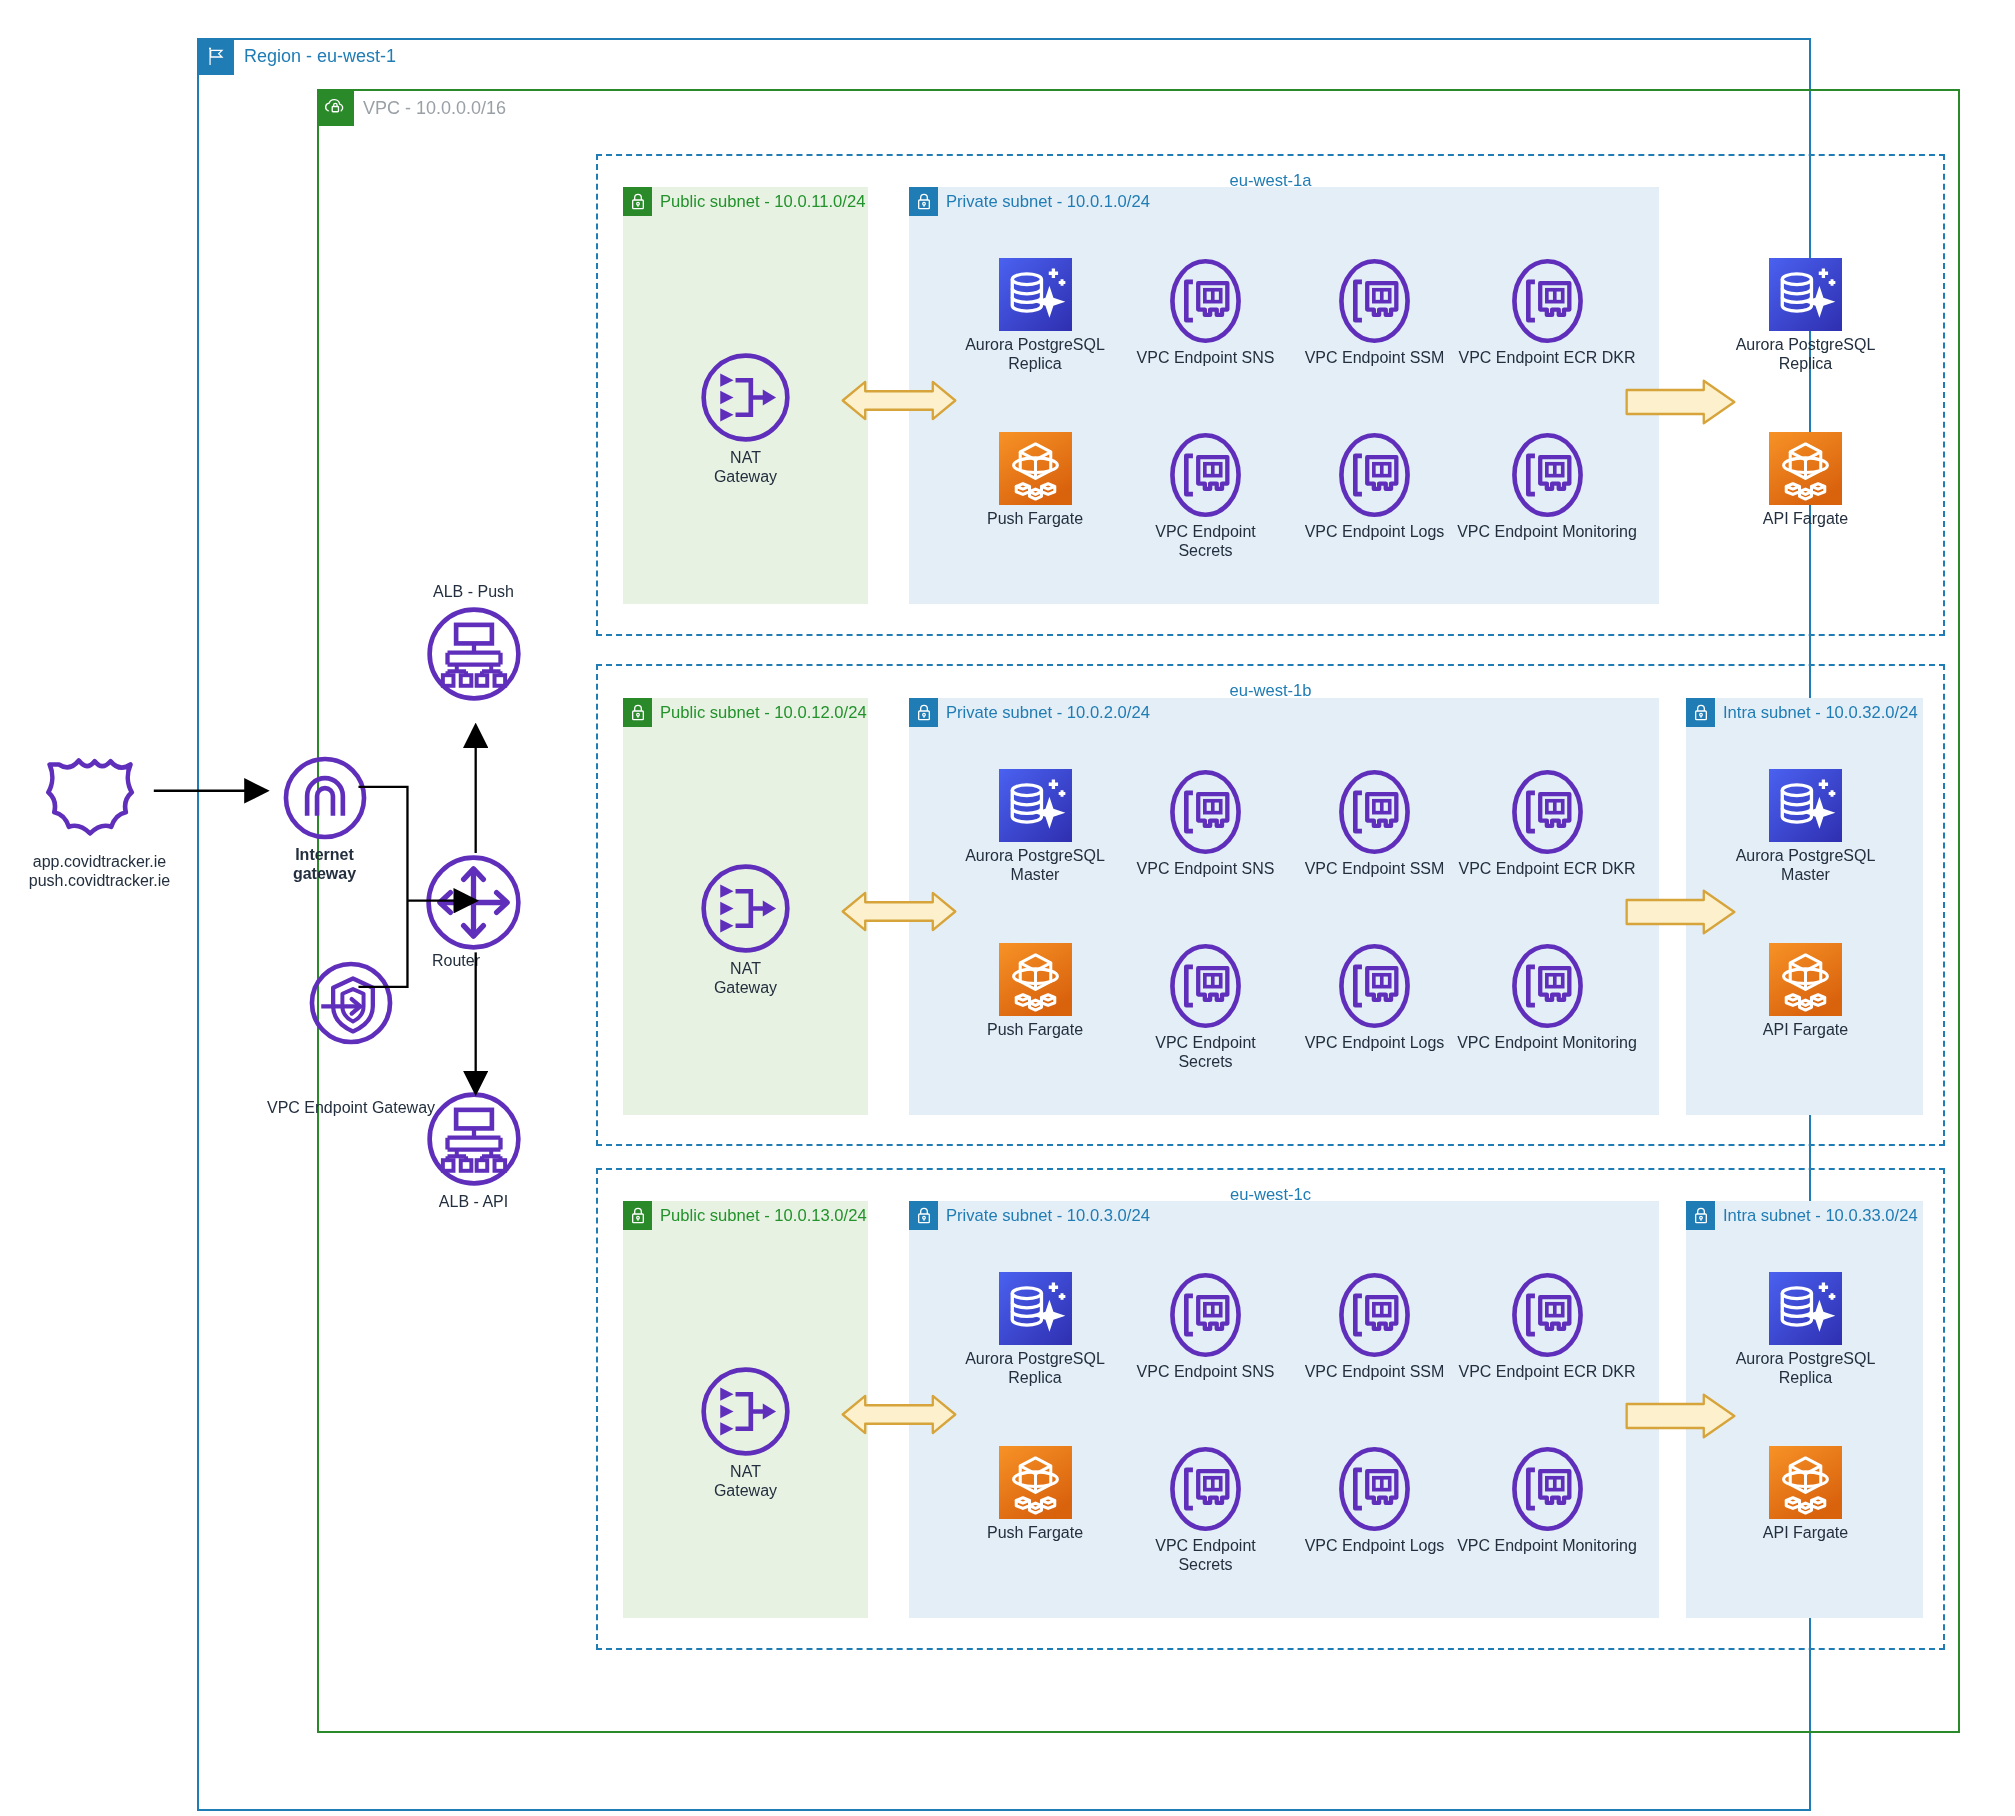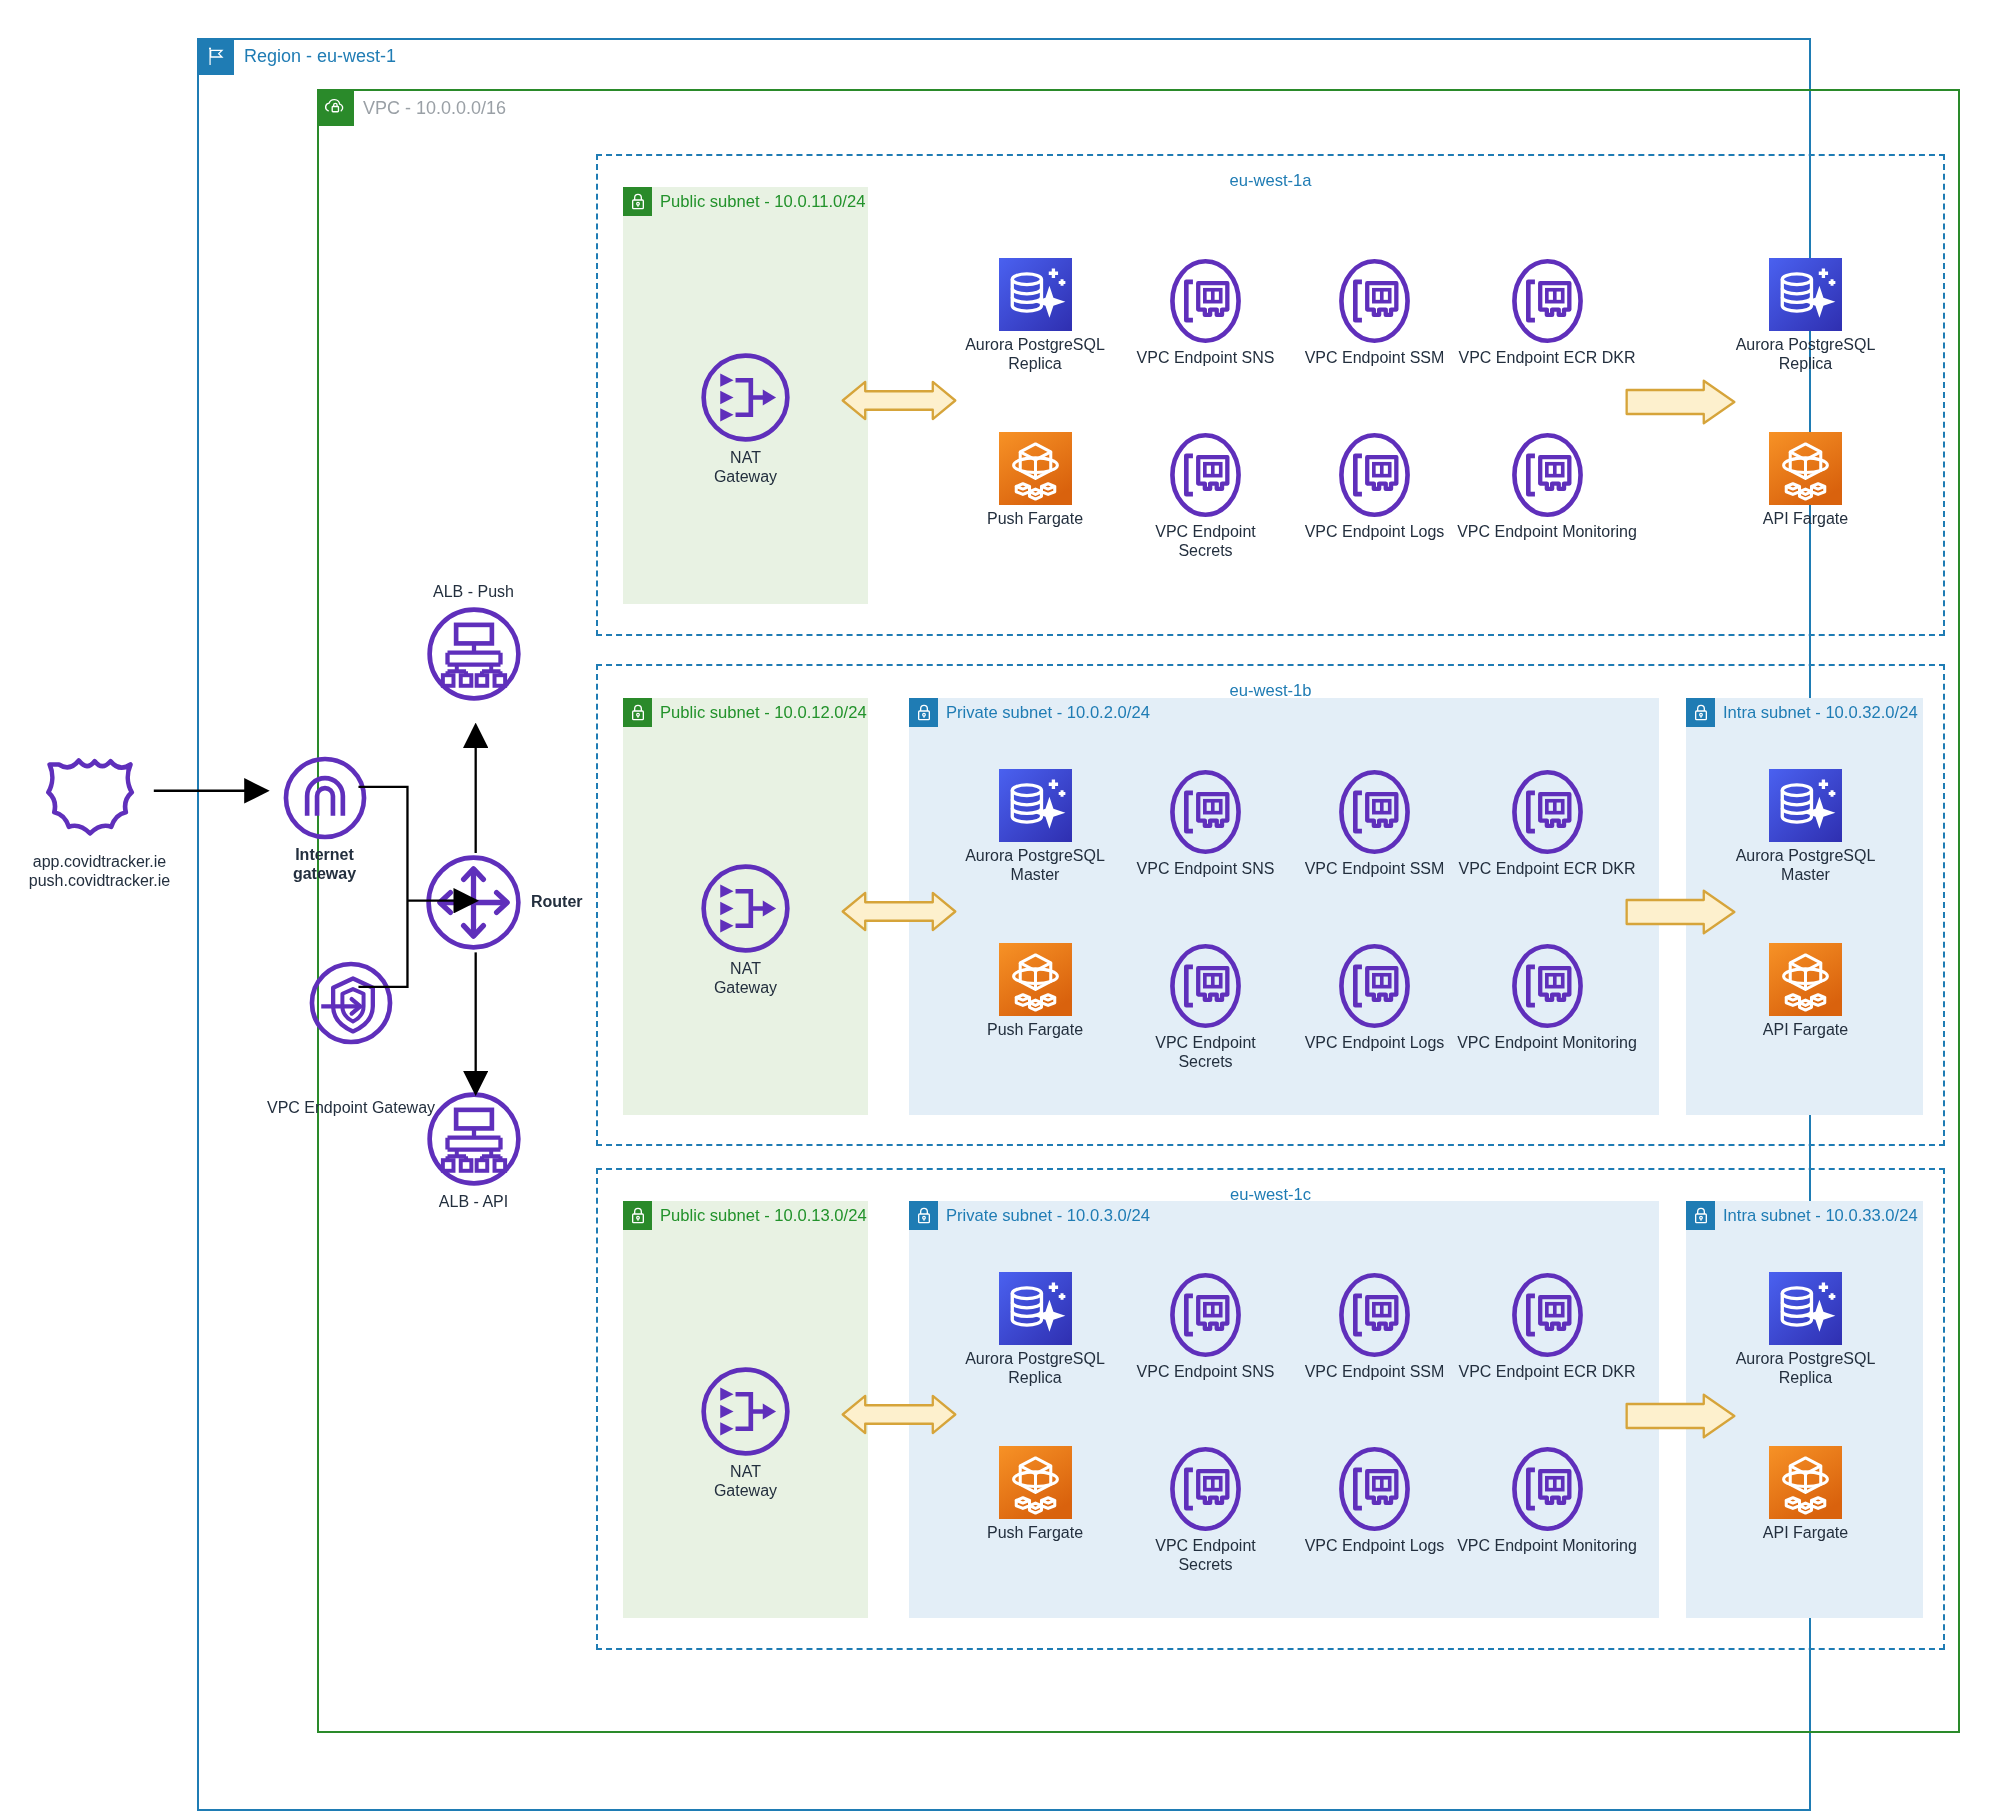--- a/index.html
+++ b/index.html
@@ -29,21 +29,21 @@
   .subnet-label{position:absolute;left:37px;top:5.3px;font-size:16.6px;white-space:nowrap;}
   .subnet-label.green{color:#22922b;}
   .subnet-label.blue{color:#1f7cb4;}
 
   
   .node{position:absolute;display:flex;flex-direction:column;align-items:center;}
   .node .cap{margin-top:5.3px;font-size:16px;color:#232f3e;text-align:center;line-height:1.18;white-space:pre-line;}
   .cap-above{font-size:16px;color:#232f3e;margin-bottom:4px;text-align:center;}
 
   
-  .node.side{flex-direction:row;align-items:center;font-weight:bold;}
+  .node.side{flex-direction:column;align-items:flex-start;}
   .node.side .cap{margin:0 0 0 8px;}
 
   
   .conn{position:absolute;pointer-events:none;}
 
   svg{display:block;overflow:visible;}
 </style>
 </head>
 <body>
 
@@ -166,20 +166,31 @@
       <svg width="20" height="20" viewBox="0 0 30 30">
           <rect x="7" y="12" width="16" height="13" rx="1.4" fill="none" stroke="#fff" stroke-width="2"></rect>
           <path d="M10 12 V8.6 a5 5 0 0 1 10 0 V12" fill="none" stroke="#fff" stroke-width="2"></path>
           <circle cx="15" cy="17.6" r="2" fill="none" stroke="#fff" stroke-width="1.8"></circle>
           <path d="M15 19 v3" stroke="#fff" stroke-width="1.8"></path>
         </svg>
     </div>
     <div class="subnet-label green">Public subnet - 10.0.11.0/24</div>
   </div>
 
+  <div class="subnet private" style="left:909px;top:187px;width:750px;height:417px;">
+    <div class="subnet-tag blue">
+      <svg width="20" height="20" viewBox="0 0 30 30">
+          <rect x="7" y="12" width="16" height="13" rx="1.4" fill="none" stroke="#fff" stroke-width="2"></rect>
+          <path d="M10 12 V8.6 a5 5 0 0 1 10 0 V12" fill="none" stroke="#fff" stroke-width="2"></path>
+          <circle cx="15" cy="17.6" r="2" fill="none" stroke="#fff" stroke-width="1.8"></circle>
+          <path d="M15 19 v3" stroke="#fff" stroke-width="1.8"></path>
+        </svg>
+    </div>
+    <div class="subnet-label blue">Private subnet - 10.0.1.0/24</div>
+  </div>
 
 
   <div class="node" style="left:699px;top:351px;width:93px;">
     <svg width="93" height="93" viewBox="0 0 140 140">
       <ellipse cx="70" cy="70" rx="63" ry="63" fill="none" stroke="#5f2fbb" stroke-width="7"></ellipse>
       <path d="M32 34 L52 44 L32 54 z" fill="#5f2fbb"></path>
       <path d="M32 60 L52 70 L32 80 z" fill="#5f2fbb"></path>
       <path d="M32 86 L52 96 L32 106 z" fill="#5f2fbb"></path>
       <path d="M55 44 H78 V96 H55 M78 70 H108" stroke="#5f2fbb" stroke-width="7" fill="none"></path>
       <path d="M96 58 L116 70 L96 82 z" fill="#5f2fbb"></path>

